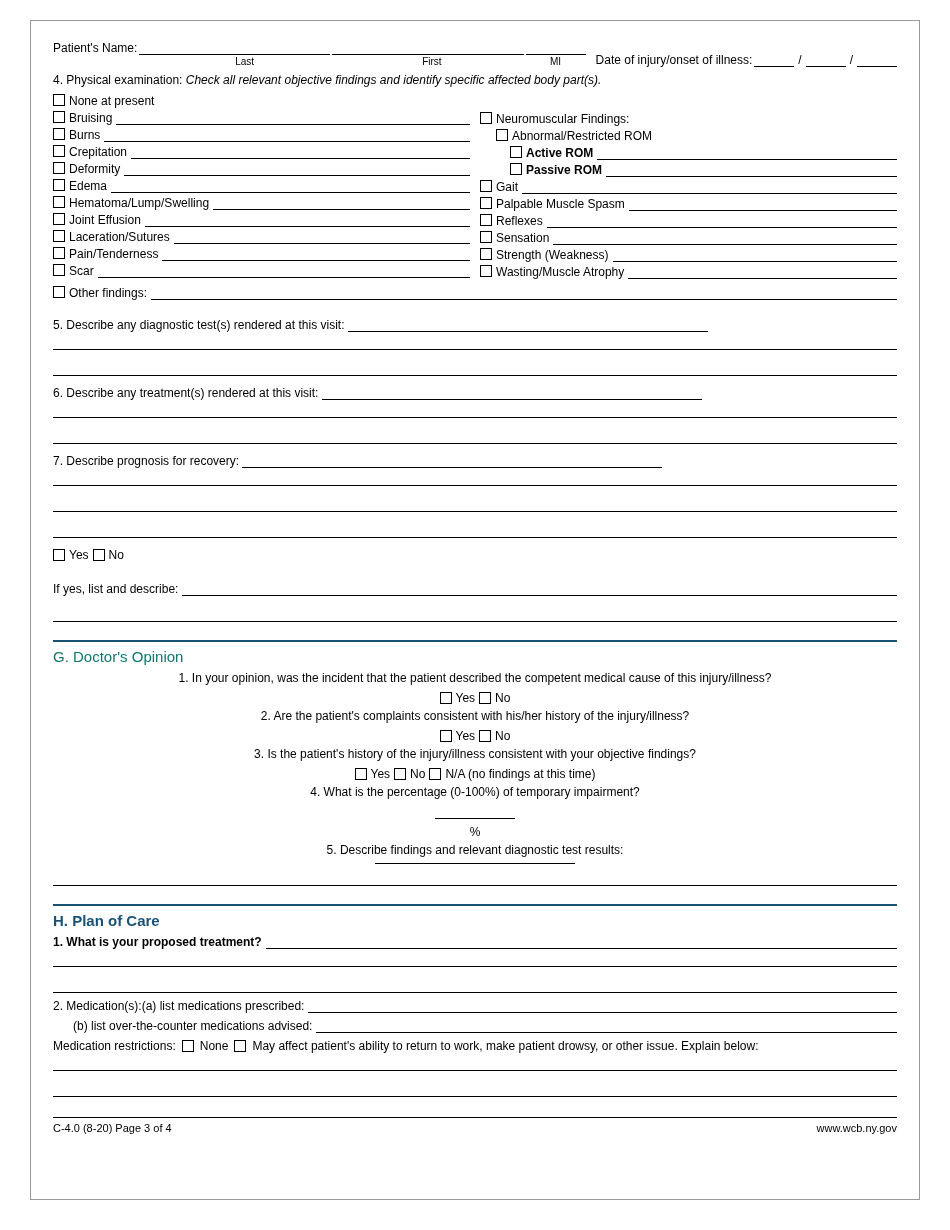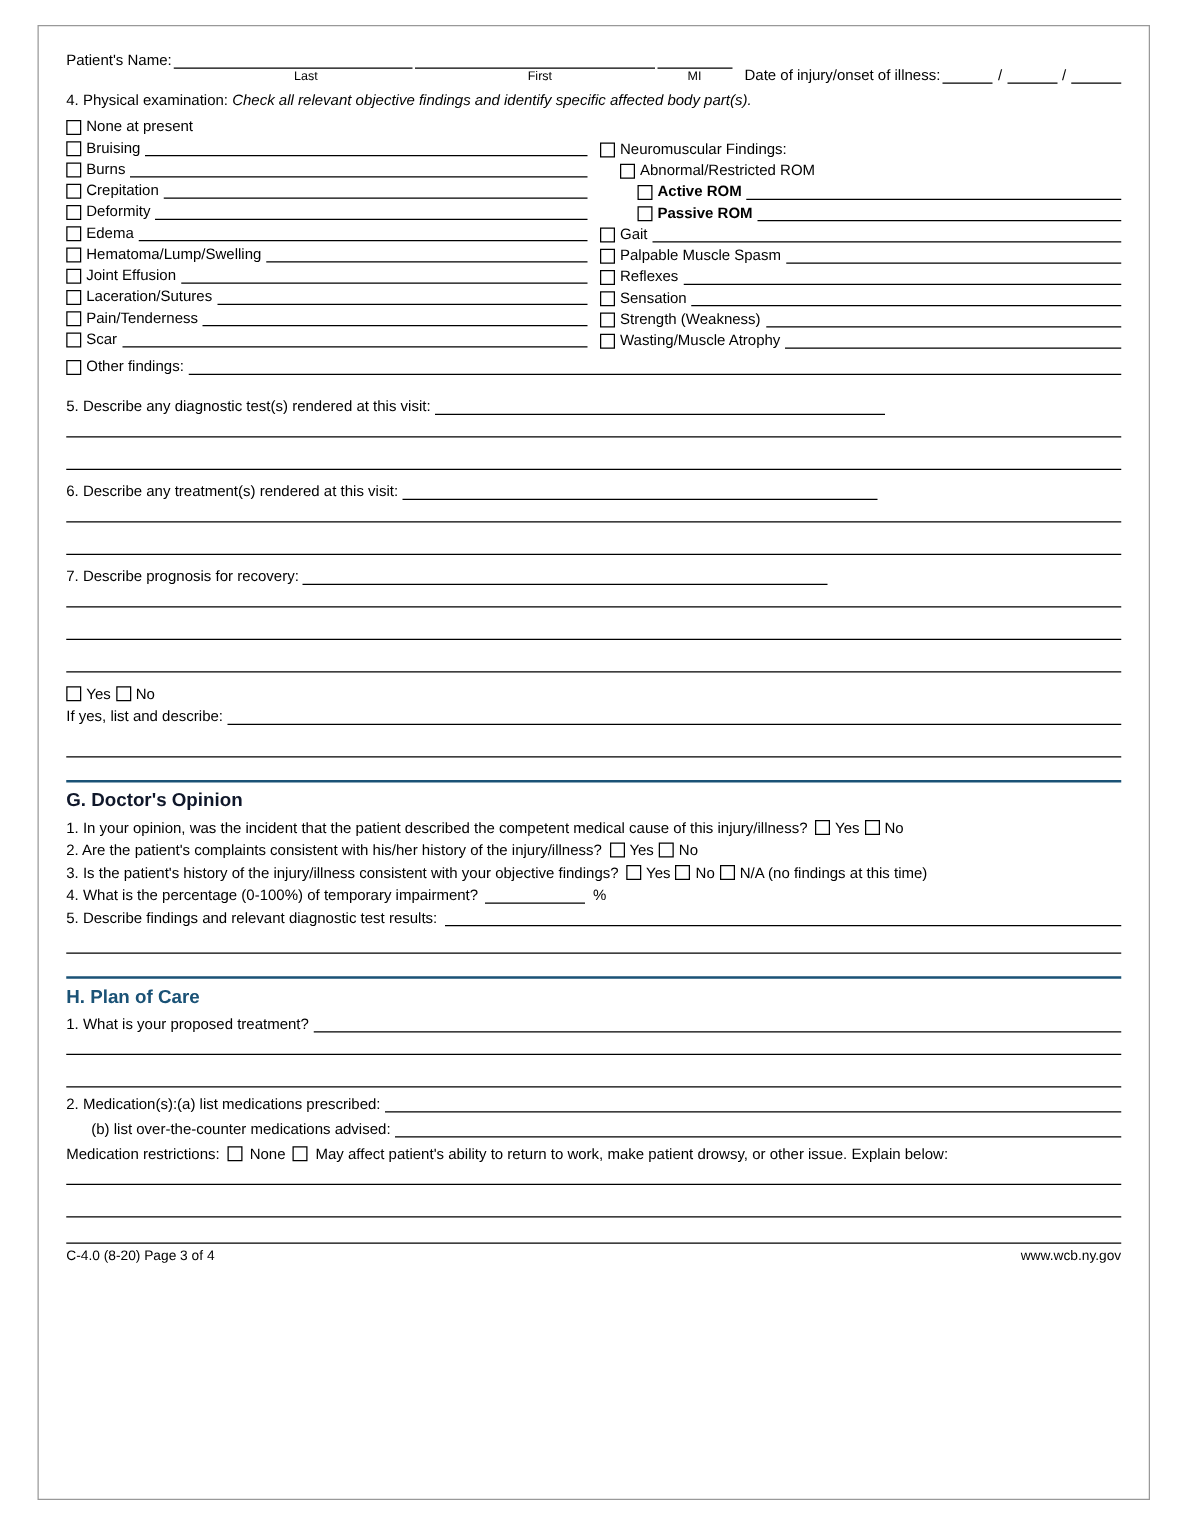--- a/index.html
+++ b/index.html
@@ -75,21 +75,21 @@
       height: 16px;
     }
     .two-col {
       display: flex;
       gap: 10px;
     }
     .col-left { flex: 1; }
     .col-right { flex: 1; }
     .checkbox-row {
       display: flex;
-      align-items: flex-end;
+      align-items: flex-start;
       gap: 4px;
       margin: 3px 0;
     }
     .checkbox {
       width: 12px;
       height: 12px;
       border: 1px solid #000;
       display: inline-block;
       flex-shrink: 0;
     }
@@ -99,41 +99,42 @@
       height: 14px;
       display: inline-block;
     }
     .answer-line {
       border-bottom: 1px solid #000;
       width: 100%;
       height: 14px;
       margin: 4px 0;
     }
     .g-header {
-      color: #0f172a;
+      color: #0f766e;
       font-size: 15px;
-      font-weight: bold;
+      font-weight: normal;
       margin: 18px 0 6px 0;
       border-top: 2px solid #1a5276;
       padding-top: 6px;
     }
     .h-header {
       color: #1a5276;
       font-size: 15px;
       font-weight: bold;
       margin: 18px 0 6px 0;
       border-top: 2px solid #1a5276;
       padding-top: 6px;
     }
     .g-question {
       margin: 4px 0;
       font-size: 12px;
       display: flex;
       align-items: center;
       gap: 6px;
+      flex-direction: column;
     }
     .yes-no-group {
       display: flex;
       align-items: center;
       gap: 4px;
       white-space: nowrap;
     }
     .footer {
       display: flex;
       justify-content: space-between;
@@ -363,21 +364,21 @@
   <div class="answer-line" style="margin-top:12px;"></div>
   <div class="answer-line" style="margin-top:12px;"></div>
 
   <div style="margin-top:10px;">
     <div class="q8-row">
       <div class="checkbox"></div>
       <span>Yes</span>
       <div class="checkbox"></div>
       <span>No</span>
     </div>
-    <div style="display:flex; align-items:center; gap:4px; margin-top:4px;">
+    <div style="display:flex; align-items:center; gap:4px; margin-top:20px;">
       <span>If yes, list and describe:</span>
       <div class="inline-field" style="flex:1;"></div>
     </div>
   </div>
   <div class="answer-line" style="margin-top:12px;"></div>
 
   <div class="g-header">G. Doctor's Opinion</div>
 
   <div class="g-question">
     <span>1. In your opinion, was the incident that the patient described the competent medical cause of this injury/illness?</span>
@@ -418,21 +419,21 @@
   </div>
 
   <div class="g-question">
     <span>5. Describe findings and relevant diagnostic test results:</span>
     <div class="inline-field" style="flex:1; min-width:200px;"></div>
   </div>
   <div class="answer-line" style="margin-top:8px;"></div>
 
   <div class="h-header">H. Plan of Care</div>
 
-  <div style="display:flex; align-items:center; gap:4px; margin-bottom:4px;">
+  <div style="display:flex; align-items:center; gap:4px; margin-bottom:4px;font-weight:bold;">
     <span>1. What is your proposed treatment?</span>
     <div class="inline-field" style="flex:1;"></div>
   </div>
   <div class="answer-line"></div>
   <div class="answer-line" style="margin-top:12px;"></div>
 
   <div style="display:flex; align-items:center; gap:4px; margin-top:6px;">
     <span>2. Medication(s):(a) list medications prescribed:</span>
     <div class="inline-field" style="flex:1;"></div>
   </div>

